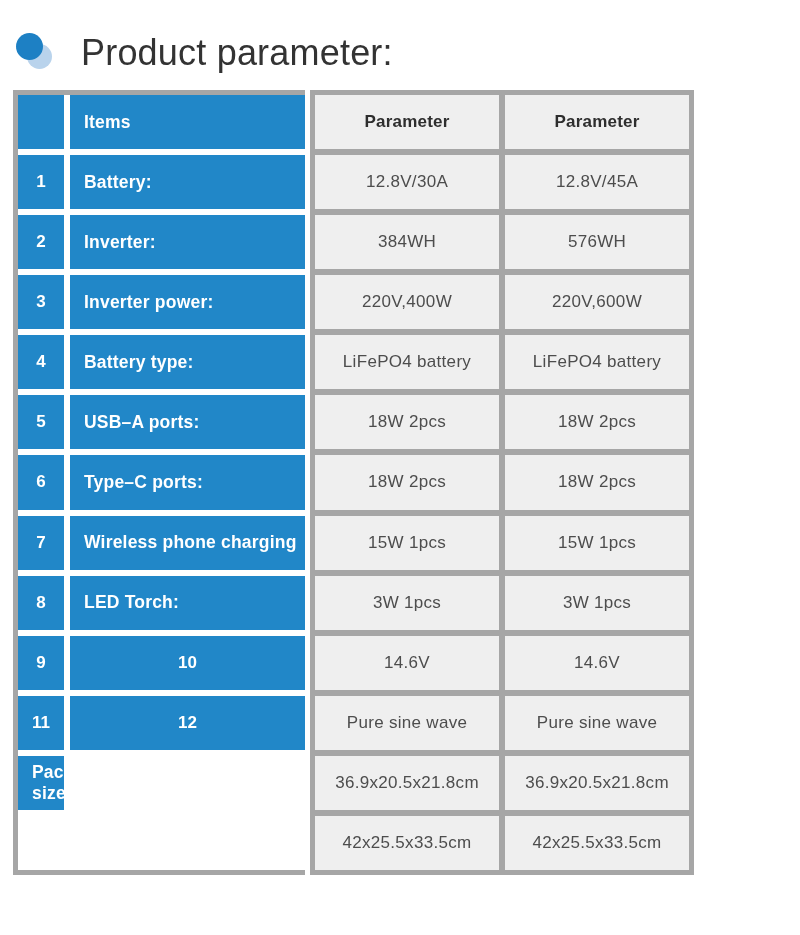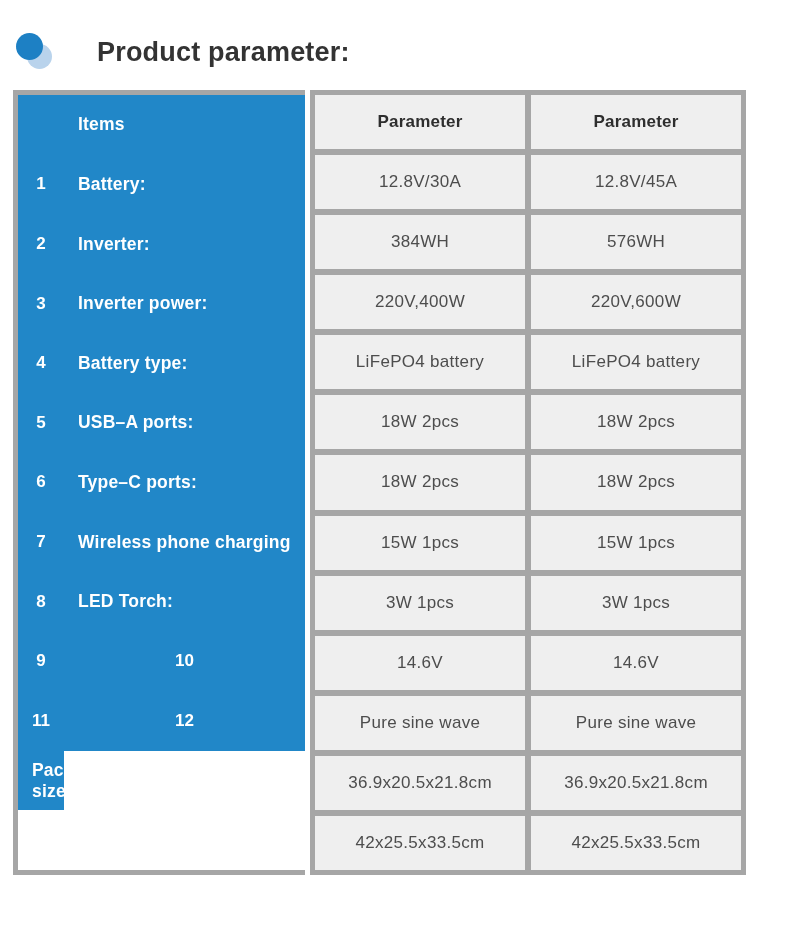--- a/index.html
+++ b/index.html
@@ -24,35 +24,35 @@
   .title-icon{position:relative;width:50px;height:44px;flex:0 0 auto;}
   .title-icon .circle-light{
     position:absolute;left:14px;top:13px;width:25px;height:25px;
     border-radius:50%;background:var(--light-blue);
   }
   .title-icon .circle-solid{
     position:absolute;left:3px;top:2px;width:27px;height:27px;
     border-radius:50%;background:#1d80c4;
   }
   .page-title{
-    margin:16px;font-size:27px;font-weight:bold;color:var(--title-text);
+    margin:0;font-size:36px;font-weight:normal;color:var(--title-text);
     letter-spacing:0.2px;
   }
   .table-wrap{
     display:flex;margin:18px 10px 0 13px;height:785px;width:777px;
   }
   .left-grid{
     width:292px;height:100%;
     border:5px solid var(--border-gray);border-right:none;
     background:#ffffff;
     display:grid;grid-template-columns:46px 1fr;
-    grid-template-rows:repeat(13,1fr);
+    grid-template-rows:repeat(13,1fr);gap:6px;
   }
   .right-grid{
-    width:436px;height:100%;margin-left:5px;
+    width:384px;height:100%;margin-left:5px;
     background:var(--border-gray);padding:5px;
     display:grid;grid-template-columns:1fr 1fr;
     grid-template-rows:repeat(13,1fr);gap:6px;
   }
   .cell{display:flex;align-items:center;}
   .cell.num{
     background:var(--blue);color:#ffffff;justify-content:center;
     font-size:17px;font-weight:bold;
   }
   .cell.item{

